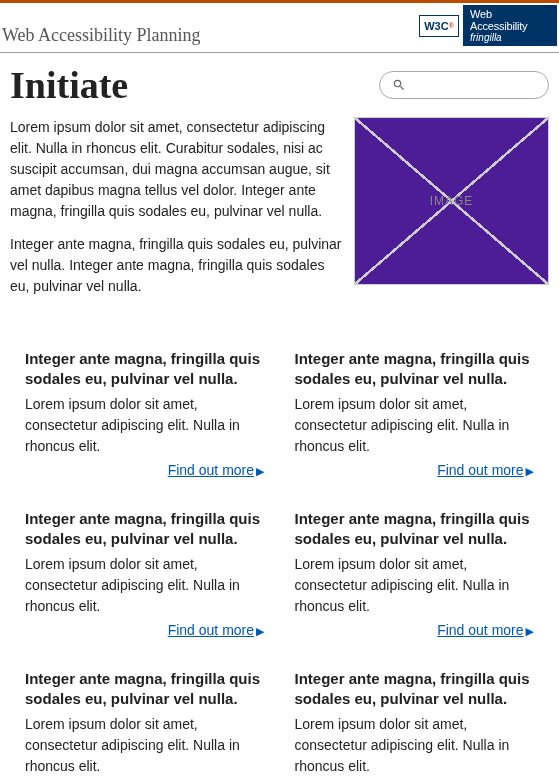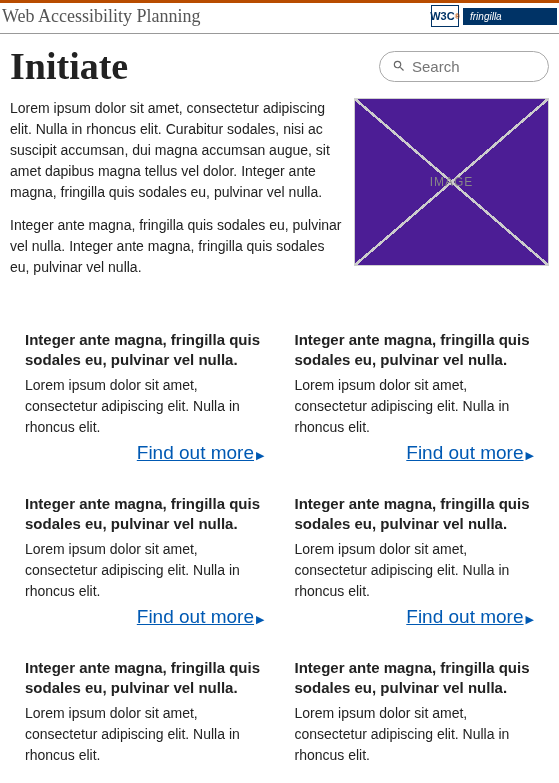--- a/index.html
+++ b/index.html
@@ -1,21 +1,21 @@
 <!DOCTYPE html>
 <html><head>
   <meta charset="utf-8">
   <style>
     * { margin: 0; padding: 0; box-sizing: border-box; }
     body { font-family: Arial, Helvetica, sans-serif; width: 559px; background: #fff; color: #222; }
     .top-accent { height: 3px; background: #b84c00; }
     .header-bar { display: flex; align-items: flex-end; justify-content: space-between; padding: 2px 2px 6px 2px; border-bottom: 1px solid #999; }
     .header-title { font-family: Georgia, serif; font-size: 18px; color: #555; }
     .header-logos { display: flex; align-items: center; gap: 4px; }
-    .logo-w3c { width: 28px; height: 22px; border: 1px solid #036; display: flex; align-items: center; justify-content: center; font-size: 11px; font-weight: bold; background: #fff; }
+    .logo-w3c { width: 40px; height: 22px; border: 1px solid #036; display: flex; align-items: center; justify-content: center; font-size: 11px; font-weight: bold; background: #fff; }
     .logo-w3c .w { color: #036; }
     .logo-w3c .c { color: #036; }
     .logo-wai { background: #036; color: #fff; padding: 3px 7px; font-size: 11px; line-height: 1.1; text-align: left; width: 94px; }
     .logo-wai .line1 { letter-spacing: -0.2px; }
     .logo-wai .line2 { font-style: italic; font-size: 10px; }
     .title-row { display: flex; align-items: center; justify-content: space-between; padding: 10px 10px 10px 10px; gap: 8px; }
     .page-title { font-family: Georgia, serif; font-size: 38px; color: #222; }
     .search-box { display: flex; align-items: center; border: 1px solid #aaa; border-radius: 20px; padding: 6px 12px; width: 170px; gap: 6px; }
     .search-box input { border: none; outline: none; font-size: 15px; width: 100%; background: transparent; }
     .search-icon-svg { width: 14px; height: 14px; fill: #666; flex-shrink: 0; }
@@ -23,49 +23,49 @@
     .intro-text { flex: 1; font-size: 14px; line-height: 1.5; }
     .intro-text p { margin-bottom: 12px; }
     .img-placeholder { width: 195px; height: 168px; background: #4c1d95; border: 1px solid #d0d0d0; position: relative; display: flex; align-items: center; justify-content: center; font-size: 12px; color: #888; letter-spacing: 1px; }
     .img-placeholder::before, .img-placeholder::after { content: ""; position: absolute; top: 0; left: 0; right: 0; bottom: 0; }
     .img-placeholder::before { background: linear-gradient(to bottom right, transparent 49.5%, #ccc 49.5%, #ccc 50.5%, transparent 50.5%); }
     .img-placeholder::after { background: linear-gradient(to bottom left, transparent 49.5%, #ccc 49.5%, #ccc 50.5%, transparent 50.5%); }
     .cards { display: grid; grid-template-columns: 1fr 1fr; gap: 30px 30px; padding: 40px 25px 20px 25px; }
     .card-title { font-size: 15px; font-weight: bold; line-height: 1.3; margin-bottom: 6px; }
     .card-body { font-size: 14px; line-height: 1.5; margin-bottom: 4px; }
     .card-link-row { text-align: right; }
-    .card-link { color: #0059b3; text-decoration: underline; font-size: 19px; }
+    .card-link { color: #0059b3; text-decoration: underline; font-size: 14px; }
     .card-link-caret { color: #0059b3; font-size: 11px; margin-left: 2px; }
   </style>
 </head>
 <body>
 
 <div class="top-accent"></div>
 
 <div class="header-bar">
   <div class="header-title">Web Accessibility Planning</div>
   <div class="header-logos">
     <div class="logo-w3c">
       <span class="w">W3</span>
         <span class="c">C</span>
         <sup style="color:#b84c00;font-size:7px">®</sup>
     </div>
     <div class="logo-wai">
+      <div class="line1">Web Accessibility</div>
       <div class="line2">fringilla</div>
     </div>
   </div>
 </div>
 
 <div class="title-row">
   <h1 class="page-title">Initiate</h1>
   <div class="search-box">
     <svg class="search-icon-svg" viewBox="0 0 24 24">
         <path d="M15.5 14h-.79l-.28-.27A6.471 6.471 0 0 0 16 9.5 6.5 6.5 0 1 0 9.5 16c1.61 0 3.09-.59 4.23-1.57l.27.28v.79l5 4.99L20.49 19l-4.99-5zm-6 0C7.01 14 5 11.99 5 9.5S7.01 5 9.5 5 14 7.01 14 9.5 11.99 14 9.5 14z"></path>
       </svg>
-    <input type="text" placeholder="Search" style="">
   </div>
 </div>
 
 <div class="intro-row">
   <div class="intro-text">
     <p>Lorem ipsum dolor sit amet, consectetur adipiscing elit. Nulla in rhoncus elit. Curabitur sodales, nisi ac suscipit accumsan, dui magna accumsan augue, sit amet dapibus magna tellus vel dolor. Integer ante magna, fringilla quis sodales eu, pulvinar vel nulla.</p>
     <p>Integer ante magna, fringilla quis sodales eu, pulvinar vel nulla. Integer ante magna, fringilla quis sodales eu, pulvinar vel nulla.</p>
   </div>
   <div class="img-placeholder">
     <span style="position:relative;z-index:1">IMAGE</span>

